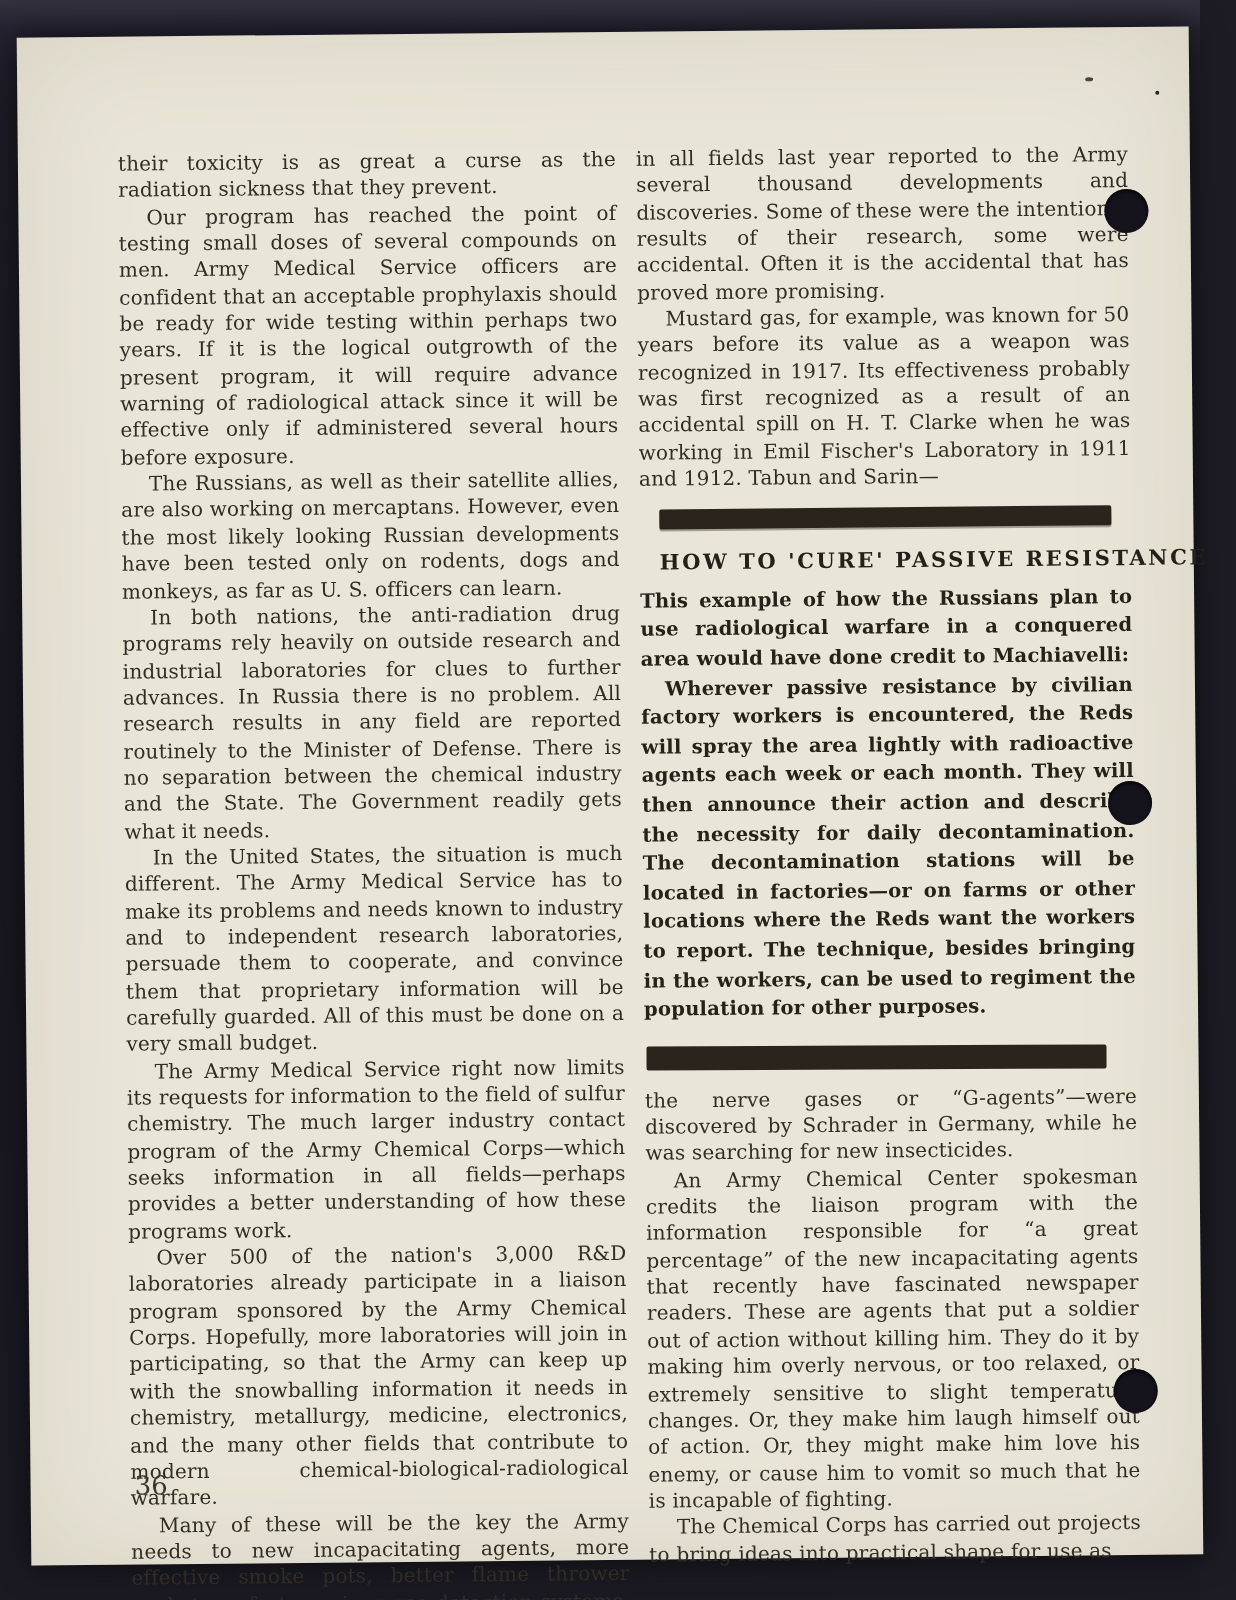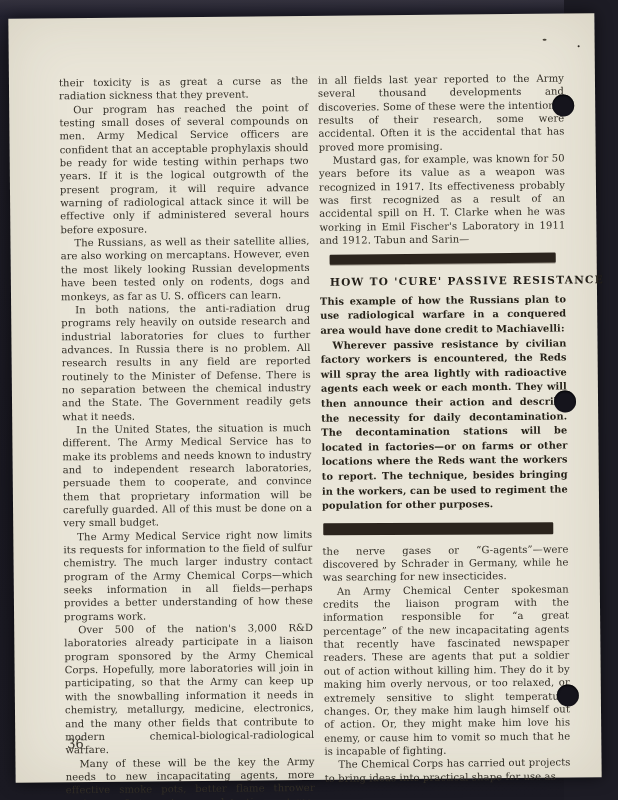--- a/index.html
+++ b/index.html
@@ -4,20 +4,21 @@
 <style>
   html,body{margin:0;padding:0;}
   body{
     width:618px;height:800px;overflow:hidden;
     font-family:"DejaVu Serif", serif;
     background:#1d1c25;
   }
   .scene{
     position:relative;width:564px;height:800px;
     background:linear-gradient(180deg,#34323e 0%,#232230 2%,#1d1c25 7%,#191821 60%,#1b1a23 100%);
+    padding-left:36px;
   }
   .paper{
     position:absolute;left:12px;top:16px;width:586px;height:764px;
     background:linear-gradient(175deg,#edead e0%,#ece8db 0%,#e8e4d7 55%,#e5e1d3 100%);
     background-color:#e9e5d8;
     transform:rotate(-0.55deg);
     transform-origin:50% 50%;
     box-shadow:0 0 16px rgba(0,0,0,0.6), inset 0 0 60px rgba(140,128,100,0.18);
     color:#312d25;
   }

